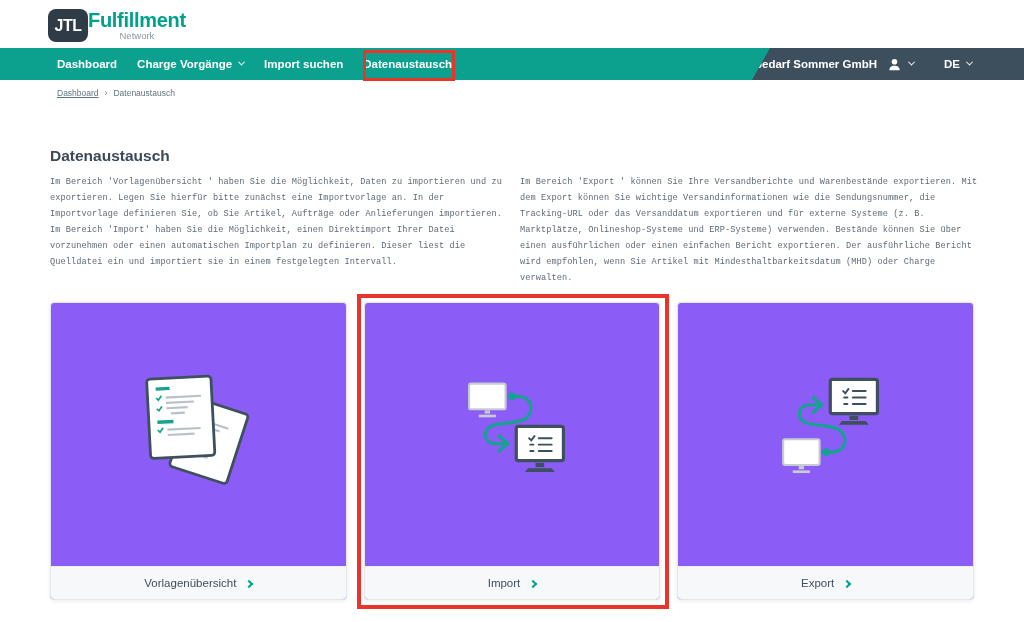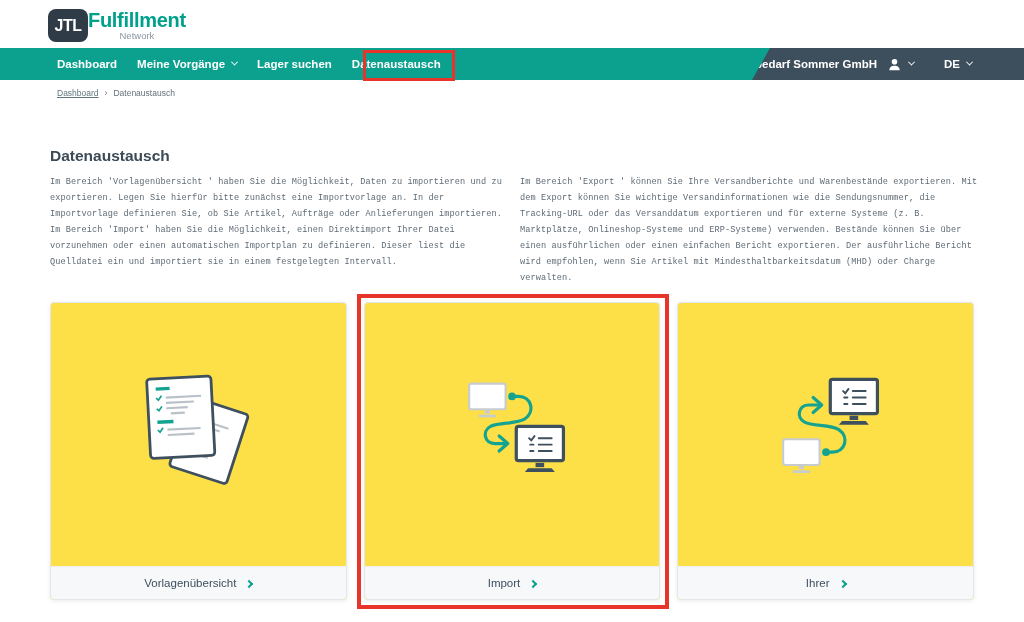--- a/index.html
+++ b/index.html
@@ -40,21 +40,21 @@
   
   .page-title { position:absolute; left:50px; top:147px; font-size:15.5px; font-weight:700; color:#3b4a57; }
   .intro { position:absolute; top:174px; width:462px; font-size:8.6px; line-height:16px;
            color:#5f6b76; letter-spacing:0.1px;font-family:Liberation Mono, monospace; }
   .intro.left { left:50px; }
   .intro.right { left:520px; }
 
   
   .cards { position:absolute; left:50px; top:302px; width:924px; height:298px;
            display:flex; gap:17px; }
-  .card { flex:1; background:#fde047; border:1px solid #e3e7ea; border-radius:4px;
+  .card { flex:1; background:#8b5cf6; border:1px solid #e3e7ea; border-radius:4px;
           box-shadow:0 1px 4px rgba(50,60,70,.10); display:flex; flex-direction:column;
           overflow:hidden; cursor:pointer; }
   .card-body { flex:1; display:flex; align-items:center; justify-content:center; }
   .card-footer { height:33px; background:#f7f8f9; border-top:1px solid #eceef0;
                  display:flex; align-items:center; justify-content:center; gap:10px; }
   .card-label { font-size:11.5px; color:#3d4f5f; }
   .chev-right { display:inline-block; width:6px; height:6px; border-right:2px solid #0ba18e;
                 border-bottom:2px solid #0ba18e; transform:rotate(-45deg); margin-top:1px; }
 
   
@@ -75,25 +75,25 @@
     </div>
   </div>
 </div>
 
 <div class="navbar">
   <div class="nav-items">
     <div class="nav-item">
       <span>Dashboard</span>
     </div>
     <div class="nav-item">
-      <span>Meine Vorgänge</span>
+      <span>Charge Vorgänge</span>
       <span class="chev"></span>
     </div>
     <div class="nav-item">
-      <span>Lager suchen</span>
+      <span>Import suchen</span>
     </div>
     <div class="nav-item">
       <span>Datenaustausch</span>
     </div>
   </div>
 
   <div class="nav-right">
     <span class="company">Sportbedarf Sommer GmbH</span>
     <span class="user-group">
       <svg width="15" height="15" viewBox="0 0 16 16">
@@ -214,19 +214,19 @@
         </g>
         <rect x="44.5" y="89" width="5" height="3" fill="#c7ccd1"></rect>
         <rect x="39" y="93" width="16" height="2.5" fill="#c7ccd1"></rect>
 
         <circle cx="70" cy="76" r="3.6" fill="#14a390"></circle>
         <path d="M70 76 H76 C88 76 92 62 82 55 C74 50 58 52 50 48 C42 44 44 32 54 32 H64" fill="none" stroke="#14a390" stroke-width="3" stroke-linecap="round"></path>
         <polyline points="58,25 66,32 58,39" fill="none" stroke="#14a390" stroke-width="3" stroke-linecap="round" stroke-linejoin="round"></polyline>
       </svg>
     </div>
     <div class="card-footer">
-      <span class="card-label">Ihrer</span>
+      <span class="card-label">Export</span>
       <span class="chev-right"></span>
     </div>
   </div>
 </div>
 
 <div class="annotation card-box"></div>
 
 </body></html>

